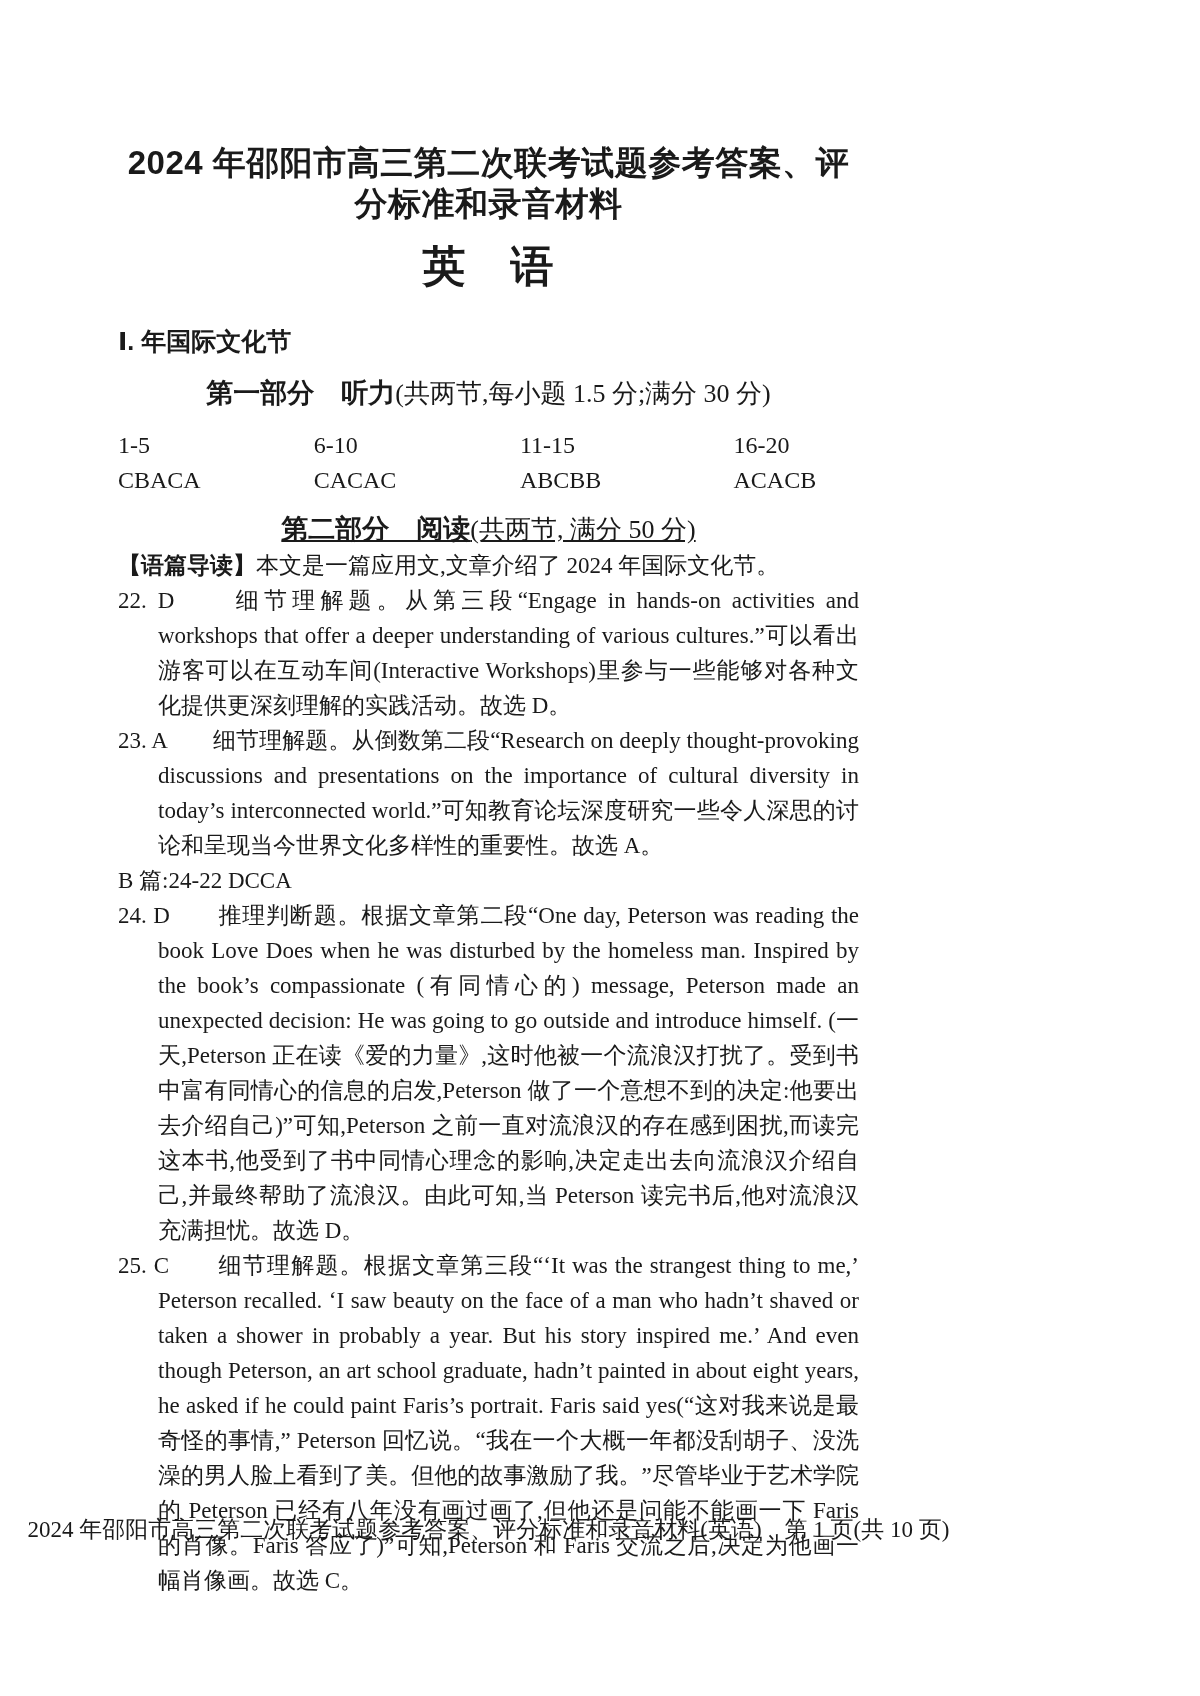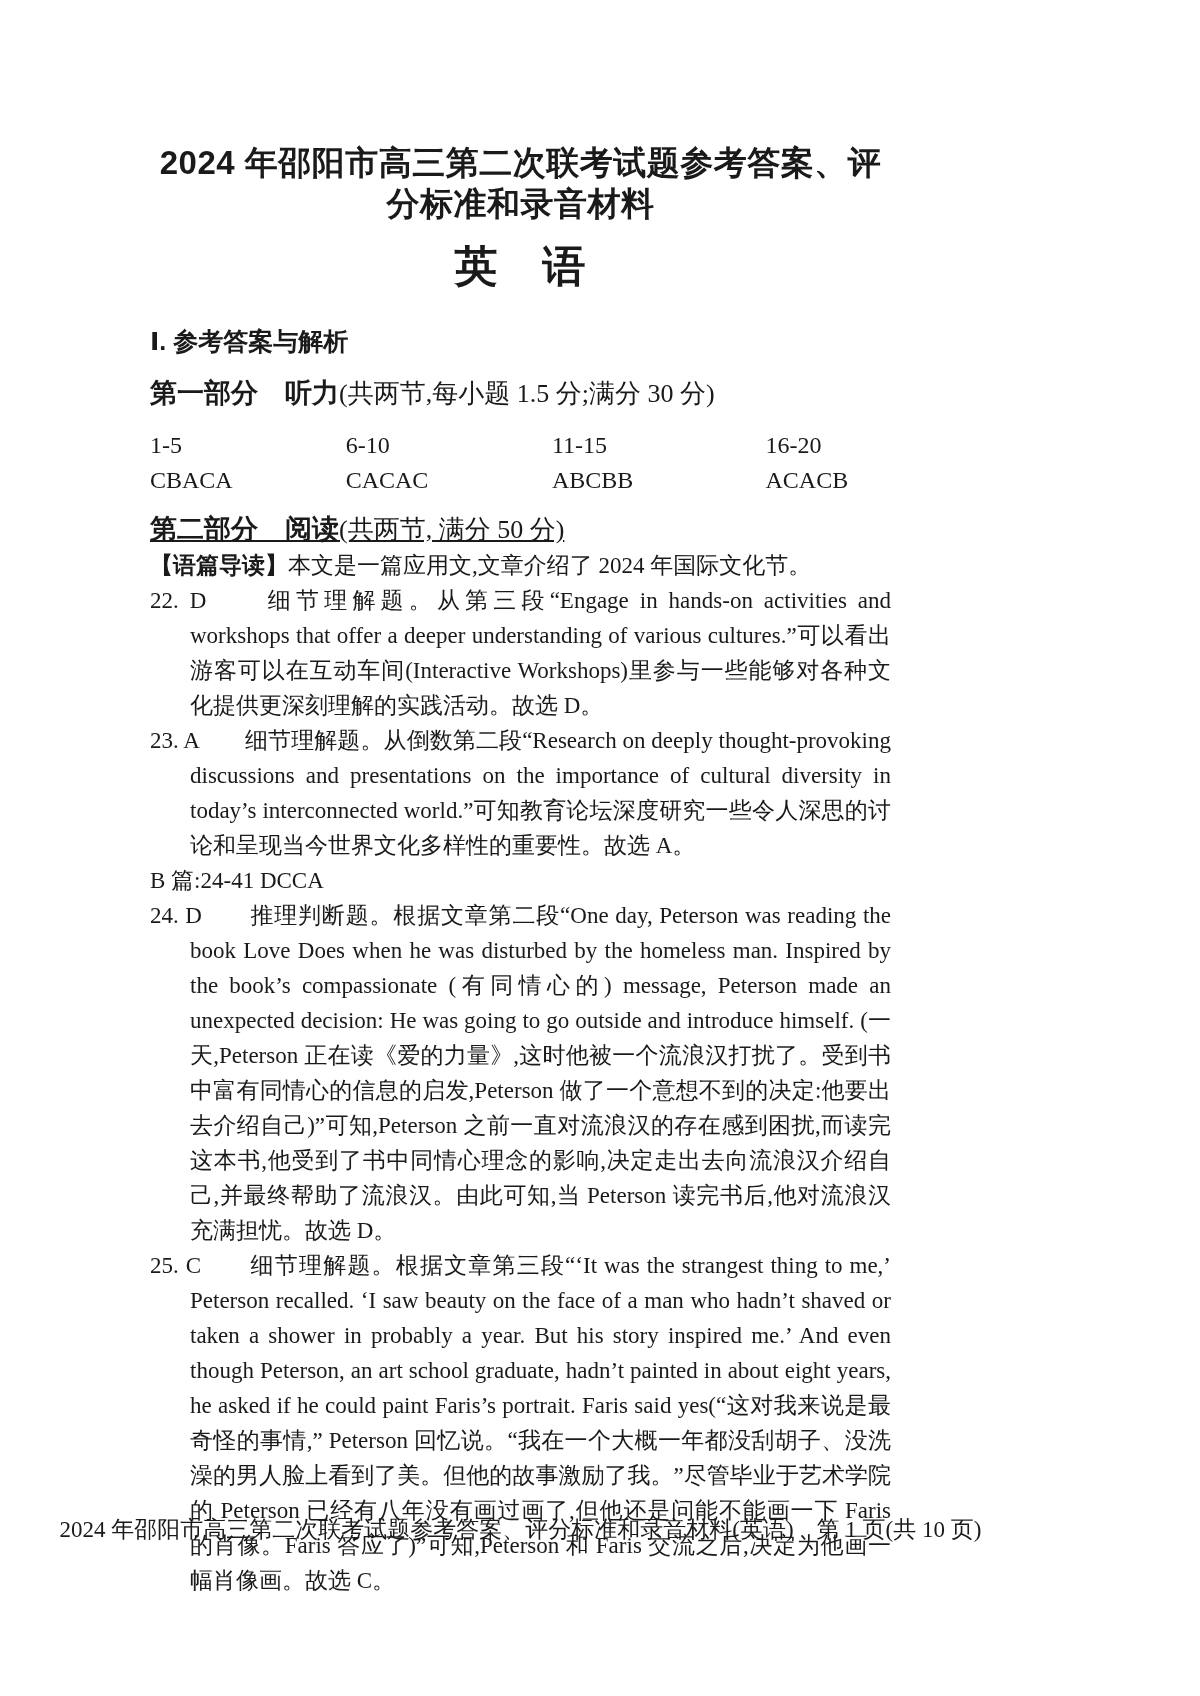--- a/index.html
+++ b/index.html
@@ -7,21 +7,20 @@
   body {
     width: 1200px; height: 1696px;
     font-family: "Liberation Serif", "DejaVu Serif", serif;
     color: #1a1a1a;
   }
   .page {
     position: relative;
     width: 977px; height: 1696px;
     background: #ffffff;
     overflow: hidden;
-    margin-left: 32px;
   }
   .content { padding: 142px 118px 0 118px; }
 
   .hei { font-family: "Liberation Sans", "DejaVu Sans", sans-serif; font-weight: 700; }
 
   .doc-title {
     font-size: 33px; line-height: 1.25;
     text-align: center; letter-spacing: 0.5px;
   }
   .subject {
@@ -29,20 +28,21 @@
     font-size: 43px; line-height: 1.25; font-weight: 700;
     text-align: center; letter-spacing: 1px;
   }
   .section-heading {
     margin-top: 32px;
     font-size: 25px; line-height: 1.3;
   }
   .part-heading {
     margin-top: 17px;
     font-size: 27px; line-height: 1.35;
+    text-align: center;
   }
   .part-heading .part-scoring {
     font-family: "Liberation Serif", "DejaVu Serif", serif;
     font-weight: 400; font-size: 26px;
   }
   .answer-row {
     margin-top: 17px;
     display: flex; gap: 90px;
     font-size: 24px; line-height: 35px;
   }
@@ -72,40 +72,40 @@
 </head>
 <body>
 
 <div class="page">
   <div class="content">
 
     <h1 class="doc-title hei">2024 年邵阳市高三第二次联考试题参考答案、评分标准和录音材料</h1>
 
     <h2 class="subject">英　语</h2>
 
-    <h3 class="section-heading hei">Ⅰ. 参考答案与解析</h3>
+    <h3 class="section-heading hei">Ⅰ. 年国际文化节</h3>
 
     <div class="part-heading"><span class="hei">第一部分　听力</span><span class="part-scoring">(共两节,每小题 1.5 分;满分 30 分)</span></div>
 
     <div class="answer-row">
       <span>1-5 CBACA</span>
       <span>6-10 CACAC</span>
       <span>11-15 ABCBB</span>
       <span>16-20 ACACB</span>
     </div>
 
     <div class="part-heading second"><span class="hei">第二部分　阅读</span><span class="part-scoring">(共两节, 满分 50 分)</span></div>
 
 
     <p class="guide"><span class="guide-label hei">【语篇导读】</span><span>本文是一篇应用文,文章介绍了 2024 年国际文化节。</span></p>
 
     <p class="item">22. D　　细节理解题。从第三段“Engage in hands-on activities and workshops that offer a deeper understanding of various cultures.”可以看出游客可以在互动车间(Interactive Workshops)里参与一些能够对各种文化提供更深刻理解的实践活动。故选 D。</p>
     <p class="item">23. A　　细节理解题。从倒数第二段“Research on deeply thought-provoking discussions and presentations on the importance of cultural diversity in today’s interconnected world.”可知教育论坛深度研究一些令人深思的讨论和呈现当今世界文化多样性的重要性。故选 A。</p>
 
-    <p class="passage-label" style="margin-top:0;">B 篇:24-41 DCCA</p>
+    <p class="passage-label" style="margin-top:0;">B 篇:24-22 DCCA</p>
 
 
     <p class="item">24. D　　推理判断题。根据文章第二段“One day, Peterson was reading the book Love Does when he was disturbed by the homeless man. Inspired by the book’s compassionate (有同情心的) message, Peterson made an unexpected decision: He was going to go outside and introduce himself. (一天,Peterson 正在读《爱的力量》,这时他被一个流浪汉打扰了。受到书中富有同情心的信息的启发,Peterson 做了一个意想不到的决定:他要出去介绍自己)”可知,Peterson 之前一直对流浪汉的存在感到困扰,而读完这本书,他受到了书中同情心理念的影响,决定走出去向流浪汉介绍自己,并最终帮助了流浪汉。由此可知,当 Peterson 读完书后,他对流浪汉充满担忧。故选 D。</p>
     <p class="item">25. C　　细节理解题。根据文章第三段“‘It was the strangest thing to me,’ Peterson recalled. ‘I saw beauty on the face of a man who hadn’t shaved or taken a shower in probably a year. But his story inspired me.’ And even though Peterson, an art school graduate, hadn’t painted in about eight years, he asked if he could paint Faris’s portrait. Faris said yes(“这对我来说是最奇怪的事情,” Peterson 回忆说。“我在一个大概一年都没刮胡子、没洗澡的男人脸上看到了美。但他的故事激励了我。”尽管毕业于艺术学院的 Peterson 已经有八年没有画过画了,但他还是问能不能画一下 Faris 的肖像。Faris 答应了)”可知,Peterson 和 Faris 交流之后,决定为他画一幅肖像画。故选 C。</p>
 
   </div>
 
   <div class="page-footer">2024 年邵阳市高三第二次联考试题参考答案、评分标准和录音材料(英语)　第 1 页(共 10 页)</div>
 </div>
 

